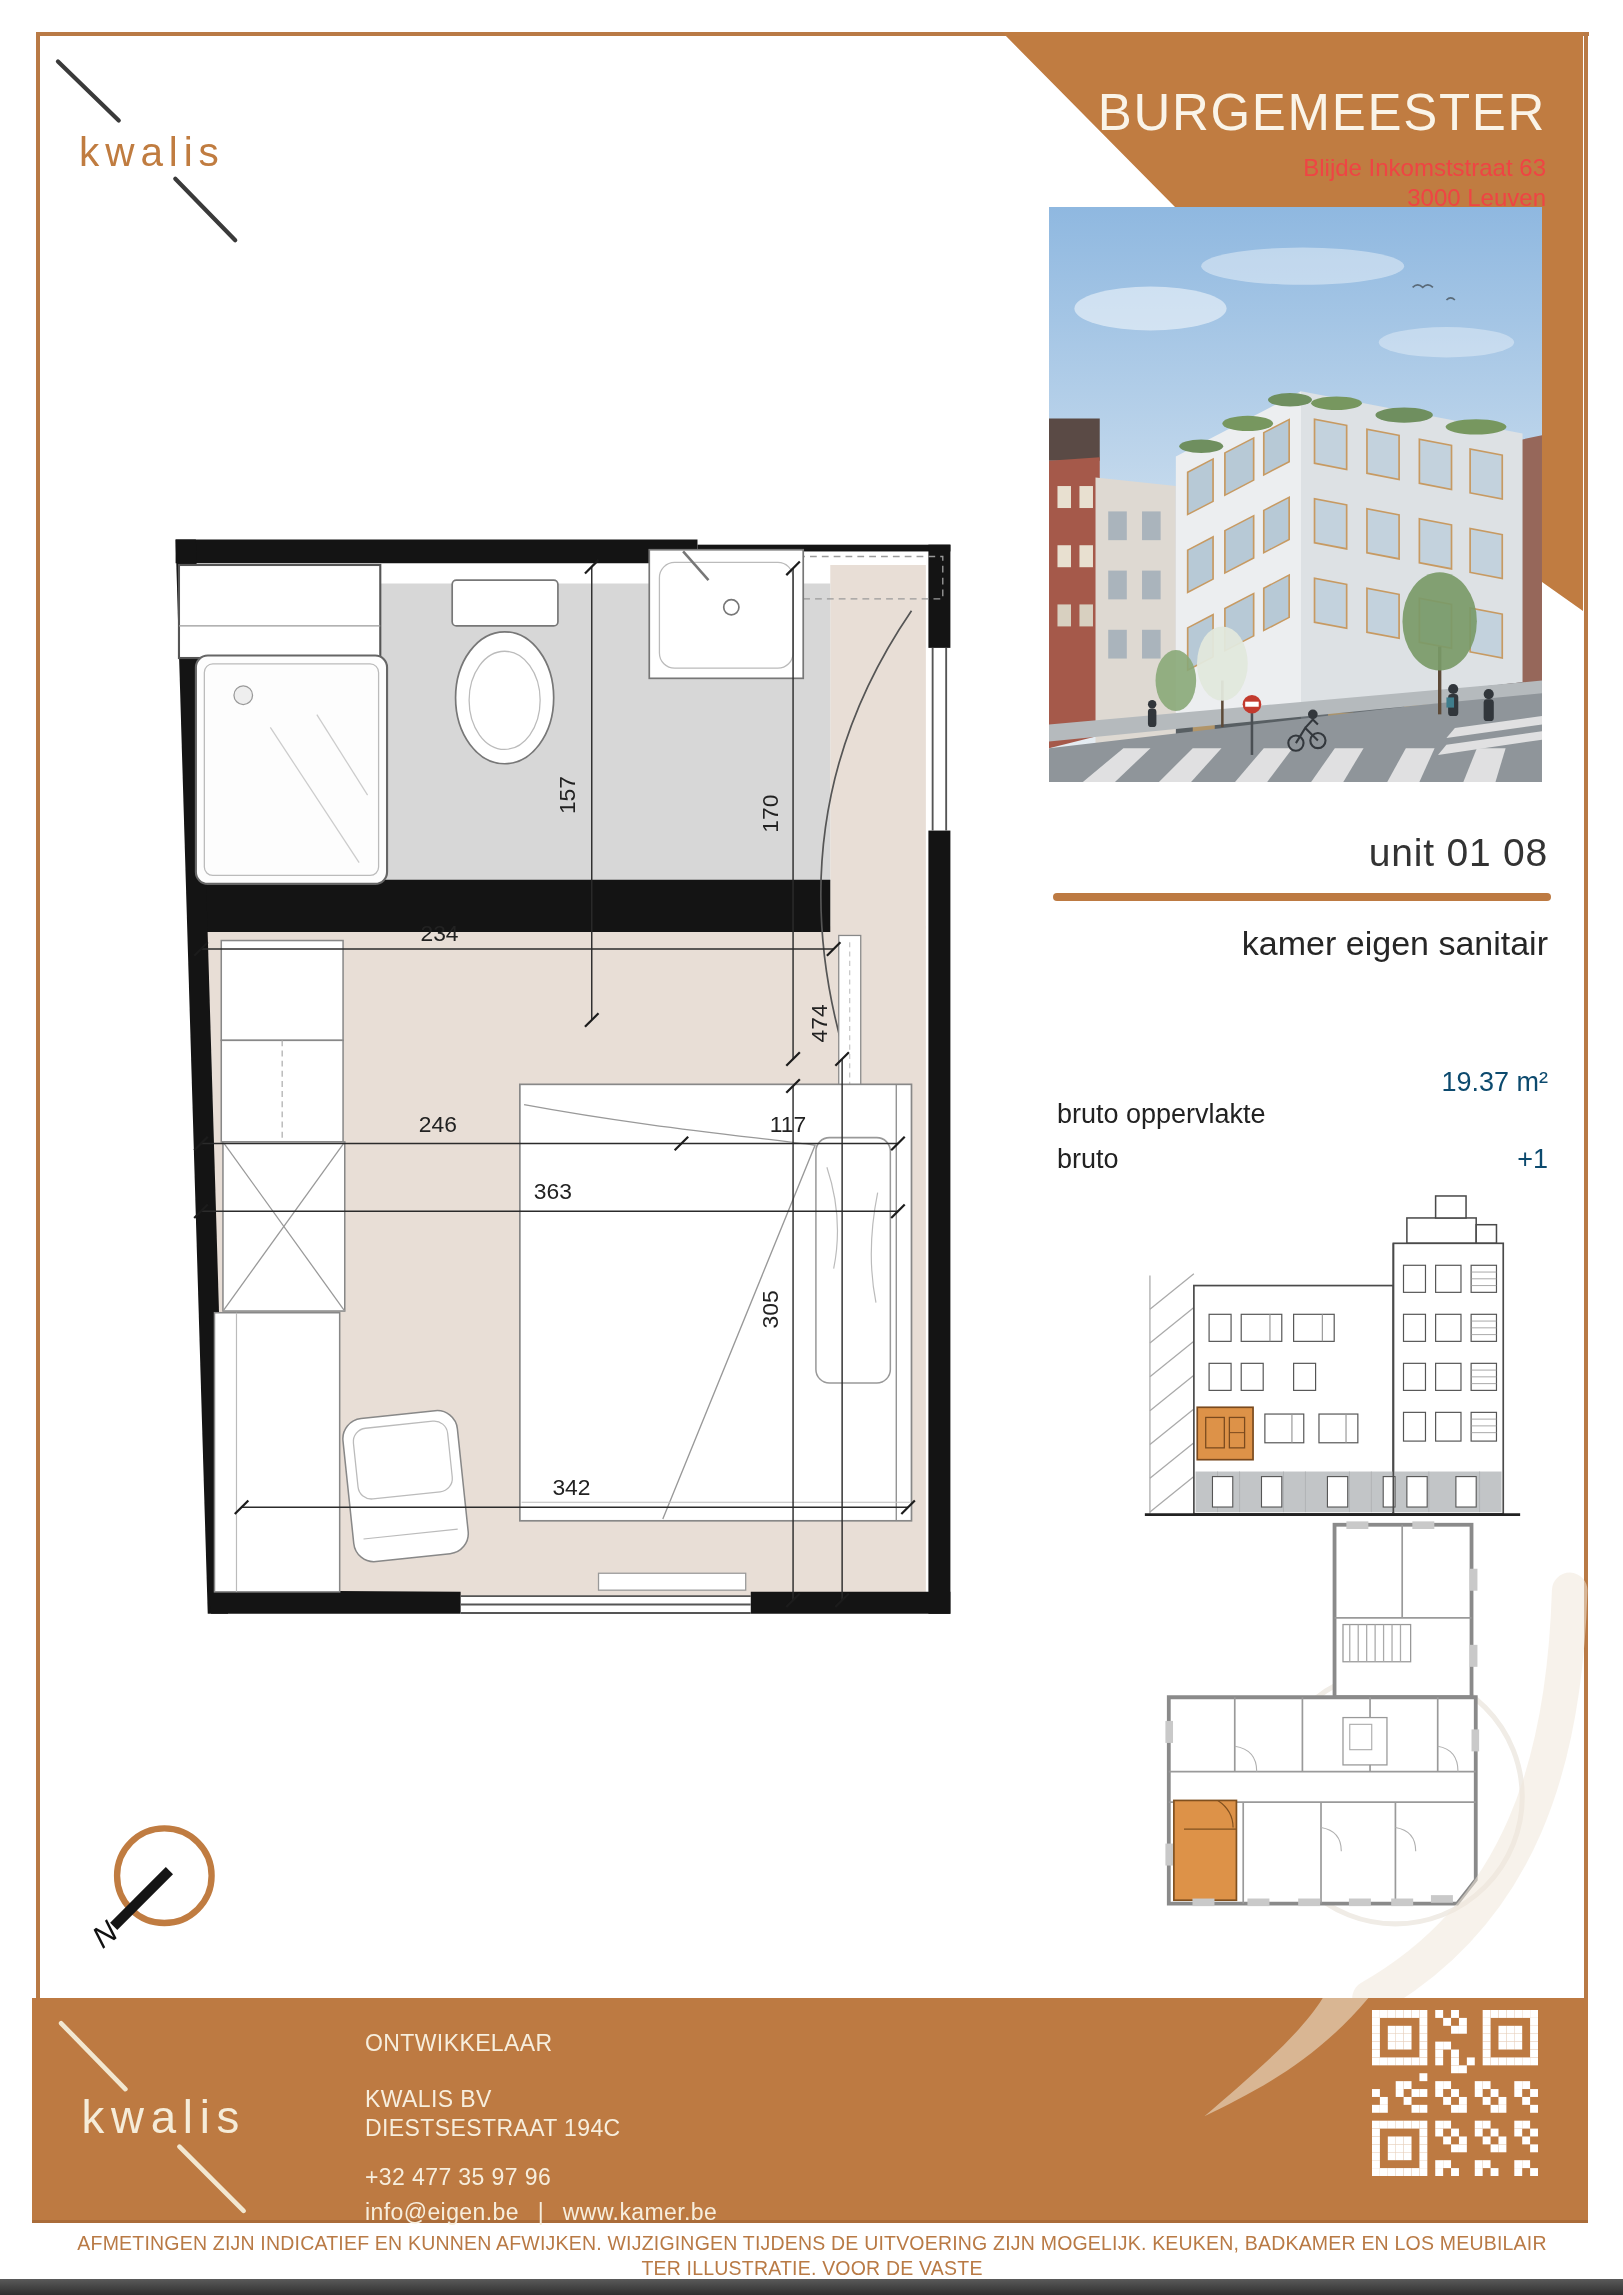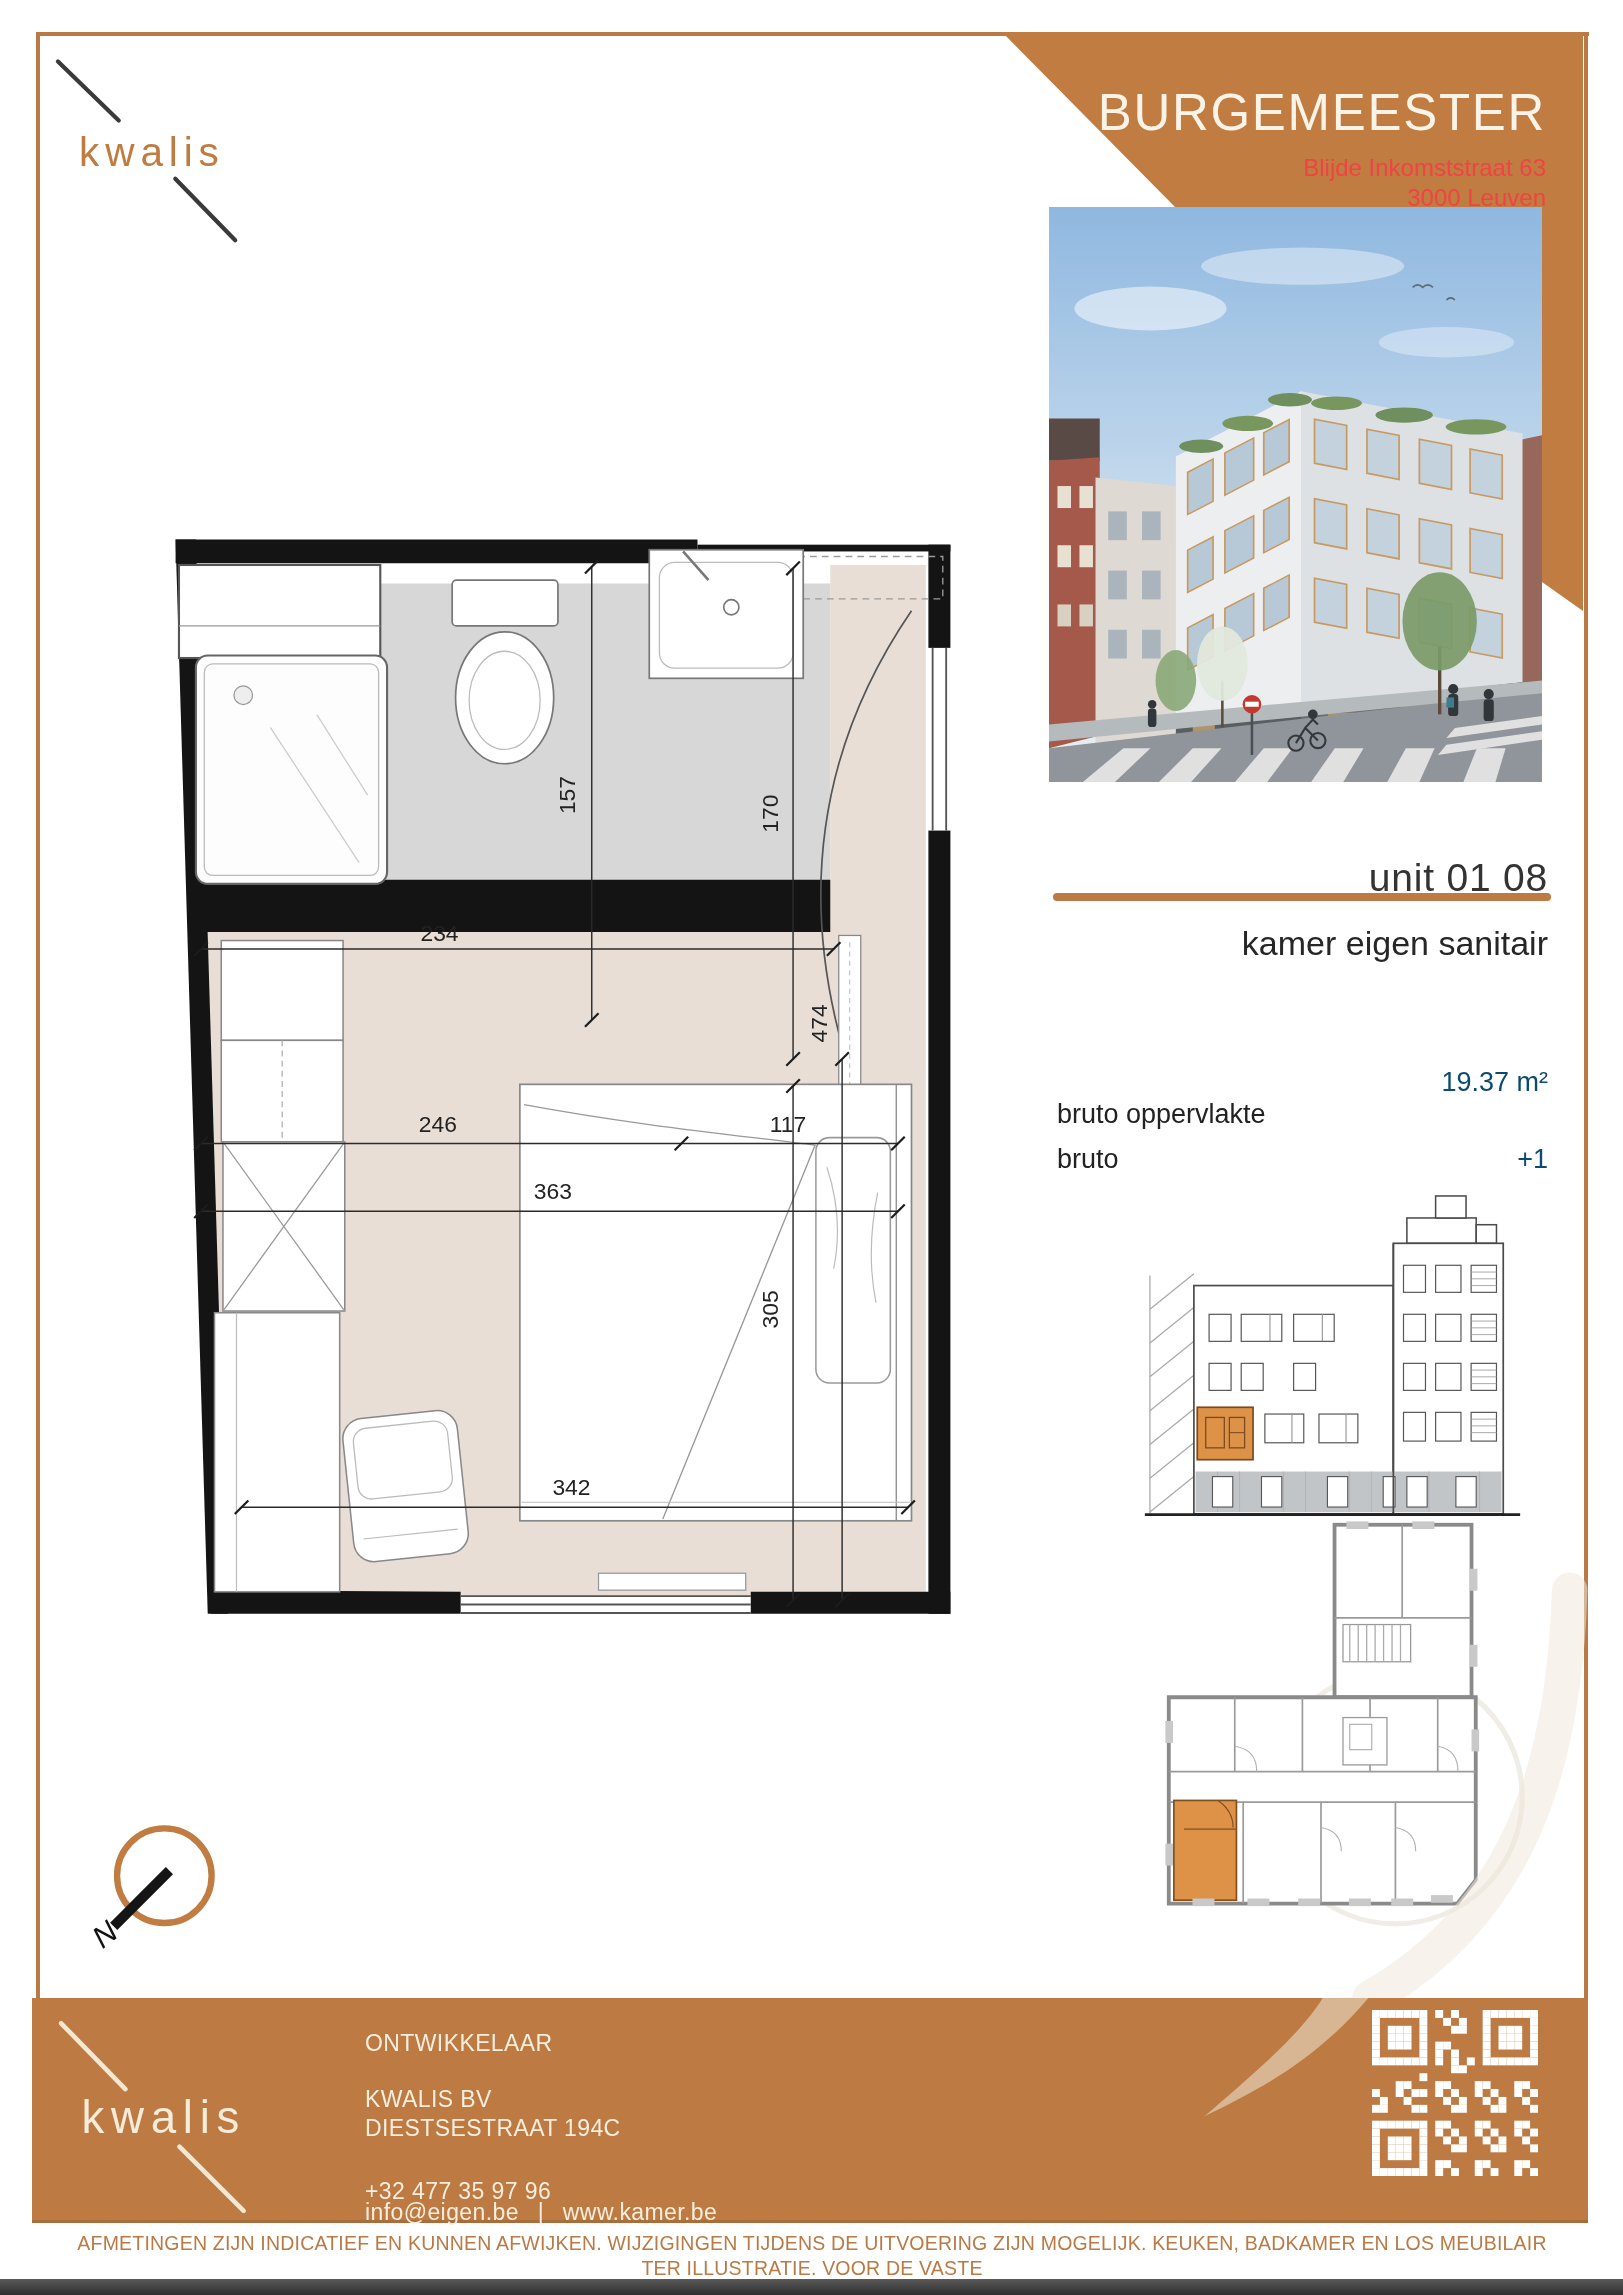--- a/index.html
+++ b/index.html
@@ -9,21 +9,21 @@
   
   .frame-top{left:36px;top:32px;width:1553px;height:4.2px;background:#b97a45;}
   .frame-left{left:36px;top:32px;width:4.2px;height:1966px;background:#b97a45;}
   .frame-right{left:1584px;top:32px;width:4.2px;height:1966px;background:#b97a45;}
   
   .header-poly{left:1002px;top:32px;width:581px;height:579px;background:#c07c41;
     clip-path:polygon(0px 0px,581px 0px,581px 579px,540px 550px,540px 175px,173px 175px);}
   .hdr-title{right:78px;top:83px;font-size:51px;letter-spacing:1.7px;color:#faf4e8;text-align:right;}
   .hdr-addr{right:78px;font-size:24px;color:#ef4444;text-align:right;}
   
-  .unit-id{right:76px;top:831px;font-size:39px;color:#333;letter-spacing:0.8px;text-align:right;margin-top:25px;}
+  .unit-id{right:76px;top:831px;font-size:39px;color:#333;letter-spacing:0.8px;text-align:right;}
   .unit-rule{left:1053px;top:893px;width:498px;height:7.6px;background:#bd7a42;border-radius:4.2px;}
   .unit-type{right:76px;top:924px;font-size:34px;color:#262626;text-align:right;}
   .spec-label{left:1057px;font-size:27px;color:#222;}
   .spec-value{right:76px;font-size:27px;color:#0c4a6e;text-align:right;}
   
   .footer-band{left:32px;top:1998px;width:1556px;height:222px;background:#bd7a42;border-bottom:3.4px solid #aa6c39;}
   .ftxt{position:absolute;color:#f7eedd;font-size:23px;letter-spacing:0.4px;white-space:nowrap;}
   .disclaimer{left:76px;top:2231px;width:1472px;text-align:center;color:#b97a45;
               font-size:19.5px;line-height:24.5px;letter-spacing:0.2px;}
   .darkbar{left:0;top:2279px;width:1624px;height:17px;background:linear-gradient(#5a5a5a,#2c2c2c);}
@@ -489,21 +489,21 @@
   <svg class="abs" style="left:51px;top:2013px;" width="245" height="203" viewBox="0 0 290 240">
     <line x1="12" y1="12" x2="88" y2="90" stroke="#f2e7d0" stroke-width="5.5" stroke-linecap="round"></line>
     <text x="36" y="142" font-size="54" letter-spacing="8" fill="#f5ecd9">kwalis</text>
     <line x1="152" y1="158" x2="228" y2="234" stroke="#f2e7d0" stroke-width="5.5" stroke-linecap="round"></line>
   </svg>
 
   <div class="abs" style="left:365px;top:2030px;width:677px;height:195px;">
     <span class="ftxt" style="left:0;top:0;">ONTWIKKELAAR</span>
     <span class="ftxt" style="left:0;top:56px;">KWALIS BV</span>
     <span class="ftxt" style="left:0;top:85px;">DIESTSESTRAAT 194C</span>
-    <span class="ftxt" style="left:0;top:148px;">+32 477 35 97 96</span>
+    <span class="ftxt" style="left:0;top:134px;">+32 477 35 97 96</span>
     <span class="ftxt" style="left:0;top:169px;">
       <span>info@eigen.be</span>
       <span style="margin:0 12px;">|</span>
       <span>www.kamer.be</span>
     </span>
   </div>
 
   <svg class="abs" style="left:1372px;top:2010px;" width="166" height="166" viewBox="0 0 21 21">
     <g id="qr-modules" fill="#ffffff">
         <rect x="0" y="0" width="1" height="1"></rect>

